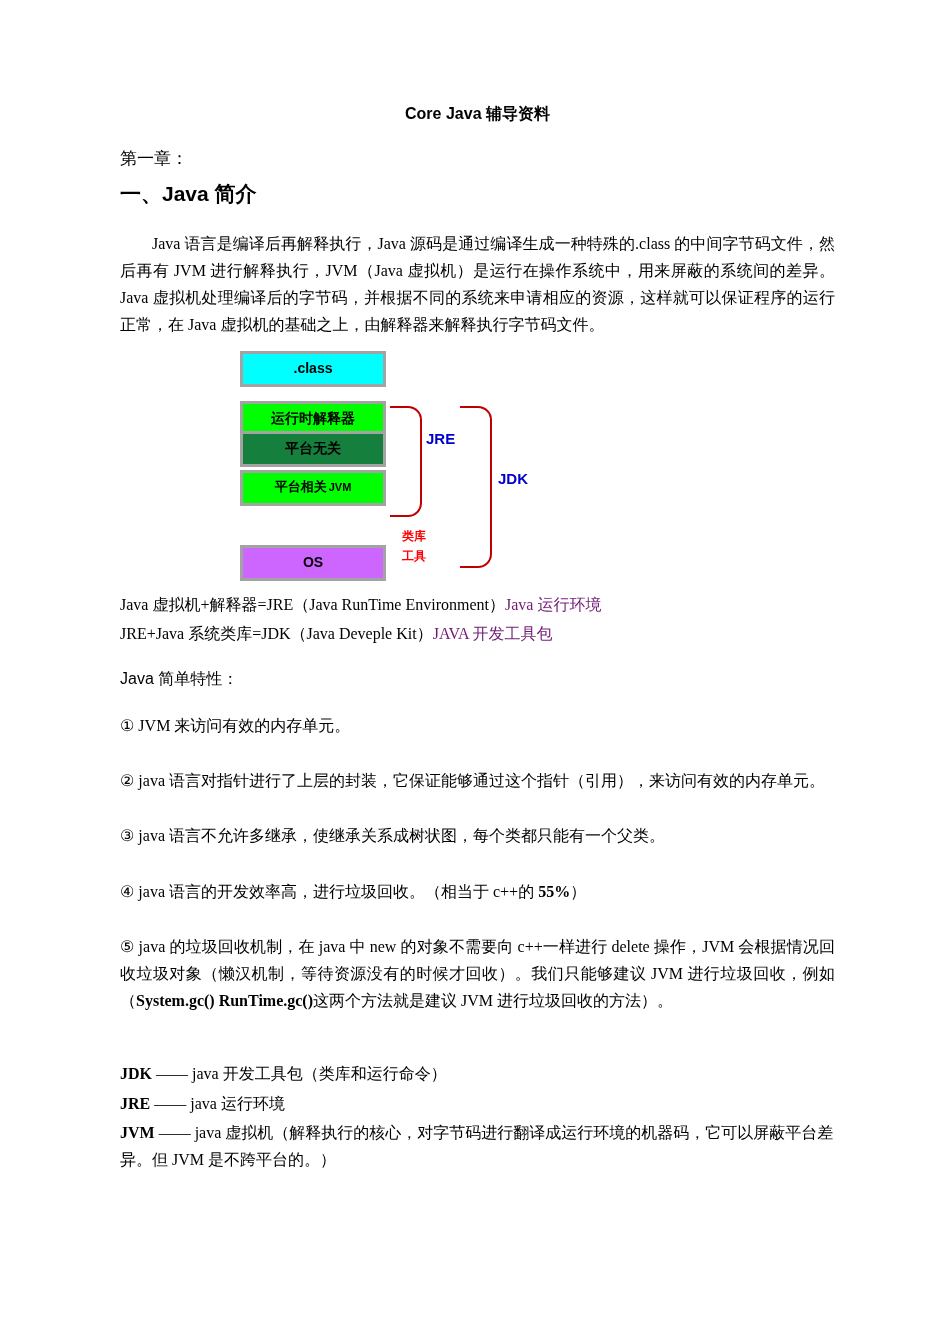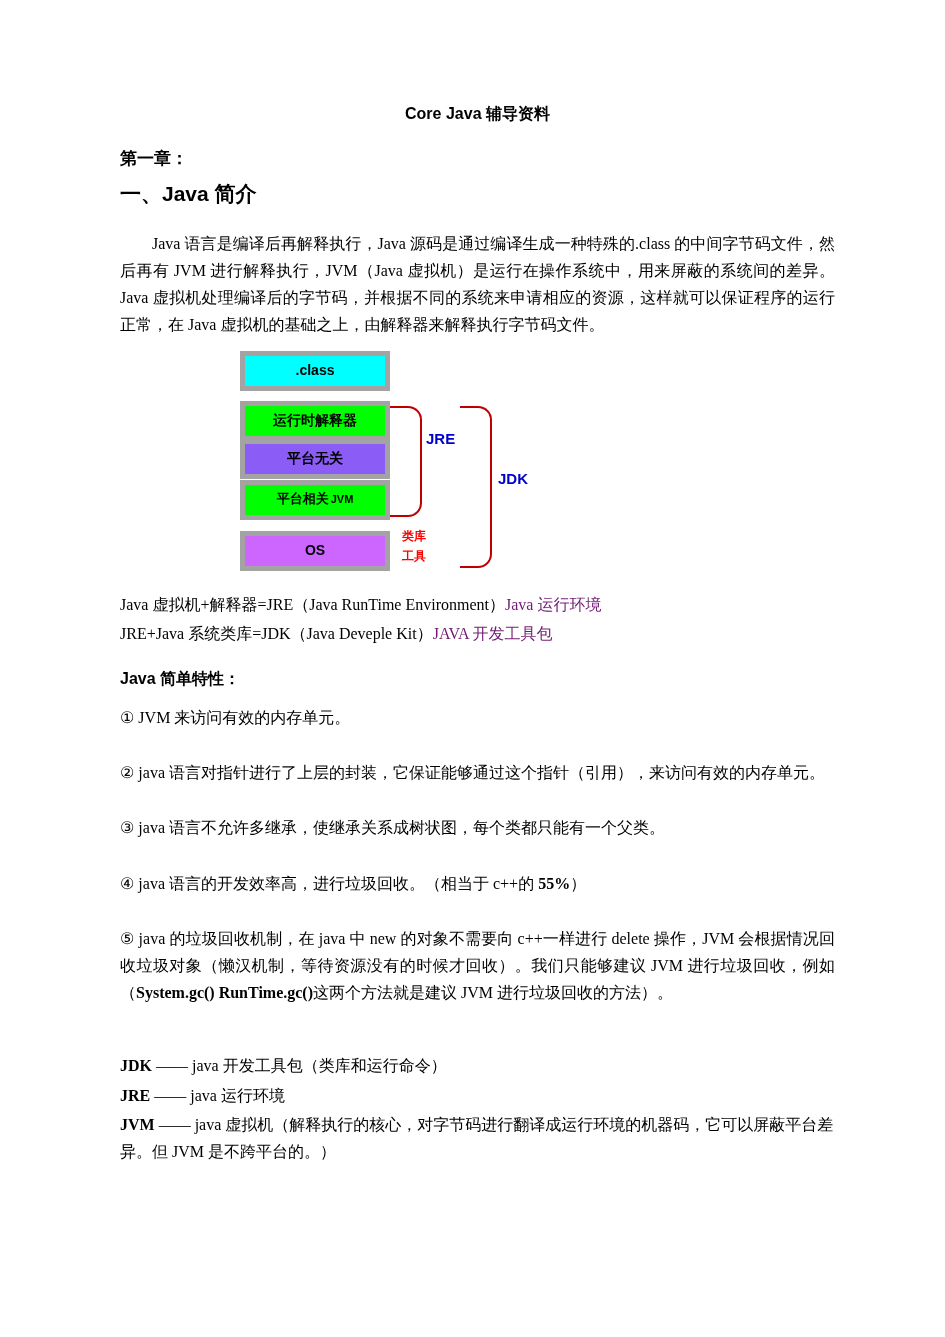--- a/index.html
+++ b/index.html
@@ -15,21 +15,21 @@
   }
   .title {
     text-align: center;
     font-family: "SimHei", "黑体", sans-serif;
     font-size: 16px;
     font-weight: bold;
     margin-bottom: 18px;
   }
   .chapter {
     font-family: "SimHei", "黑体", sans-serif;
-    font-weight: bold;
+    font-weight: normal;
     font-size: 17px;
     margin: 2px 0;
   }
   .section {
     font-family: "SimHei", "黑体", sans-serif;
     font-weight: bold;
     font-size: 21px;
     margin: 2px 0 18px 0;
   }
   .para {
@@ -41,35 +41,35 @@
 
   
   .diagram-wrap {
     margin: 12px 0 10px 120px;
     position: relative;
     height: 230px;
   }
   .box {
     width: 140px;
     height: 30px;
-    border: 5px solid #a3a3a3;
+    border: 3px solid #a3a3a3;
     display: flex;
     align-items: center;
     justify-content: center;
     font-weight: bold;
     font-family: "SimHei", "黑体", sans-serif;
     font-size: 14px;
     position: absolute;
     left: 0;
   }
   .box.class  { top: 0;    background: #00ffff; }
   .box.interp { top: 50px; background: #00ff00; }
-  .box.pi     { top: 88px; background: #8b5cf6; }
-  .box.jvm    { top: 129px; background: #00ff00; font-size: 13px;}
-  .box.os     { top: 180px; background: #cc66ff; }
+  .box.pi     { top: 80px; background: #15803d; }
+  .box.jvm    { top: 119px; background: #00ff00; font-size: 13px;}
+  .box.os     { top: 194px; background: #cc66ff; }
   .jvm small { font-size: 11px; font-weight: bold; margin-left: 2px; }
 
   .bracket {
     position: absolute;
     border-top: 2px solid #c00000;
     border-right: 2px solid #c00000;
     border-bottom: 2px solid #c00000;
     border-top-right-radius: 14px;
     border-bottom-right-radius: 14px;
   }
@@ -95,22 +95,22 @@
     left: 162px;
     line-height: 1.3;
   }
   .red-label.r1 { top: 178px; }
   .red-label.r2 { top: 198px; }
 
   .plain { text-indent: 0; margin: 2px 0; }
   .blue { color: #701a75; }
   .sub-title {
     font-family: "SimHei", "黑体", sans-serif;
-    font-weight: bold;
-    margin: 18px 0 12px 0;
+    font-weight: normal;
+    margin: 18px 0 20px 0;
   }
   .item { text-indent: 0; margin: 4px 0; text-align: justify; }
   .spacing { height: 20px; }
 </style>
 </head>
 <body>
 
 <div class="title">Core Java 辅导资料</div>
 
 <div class="chapter">第一章：</div>

